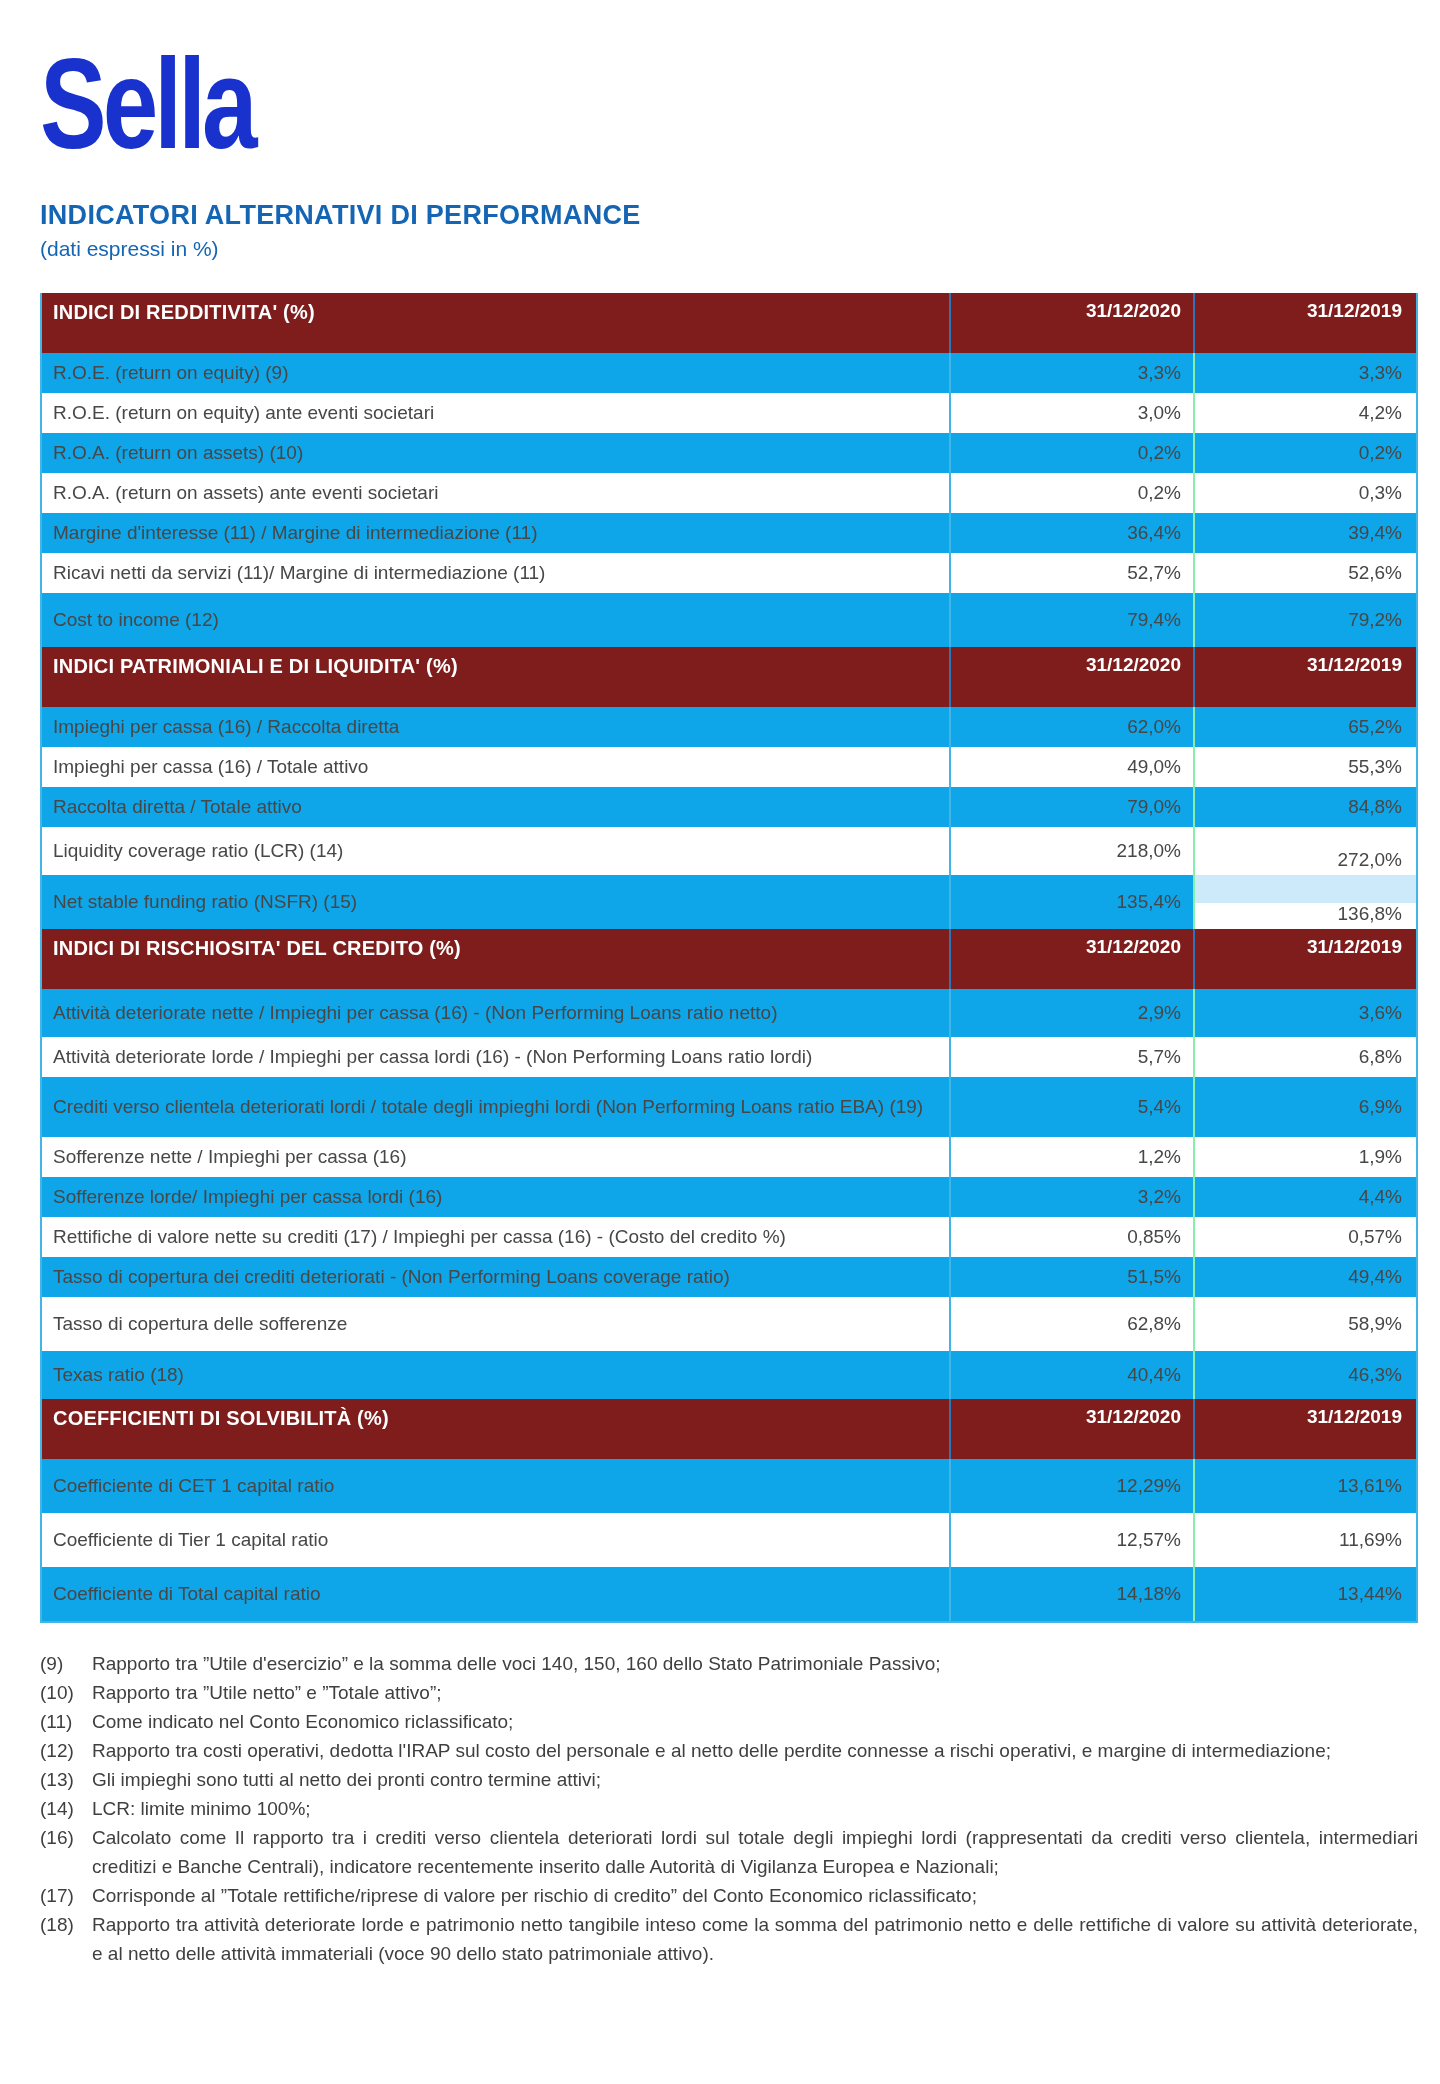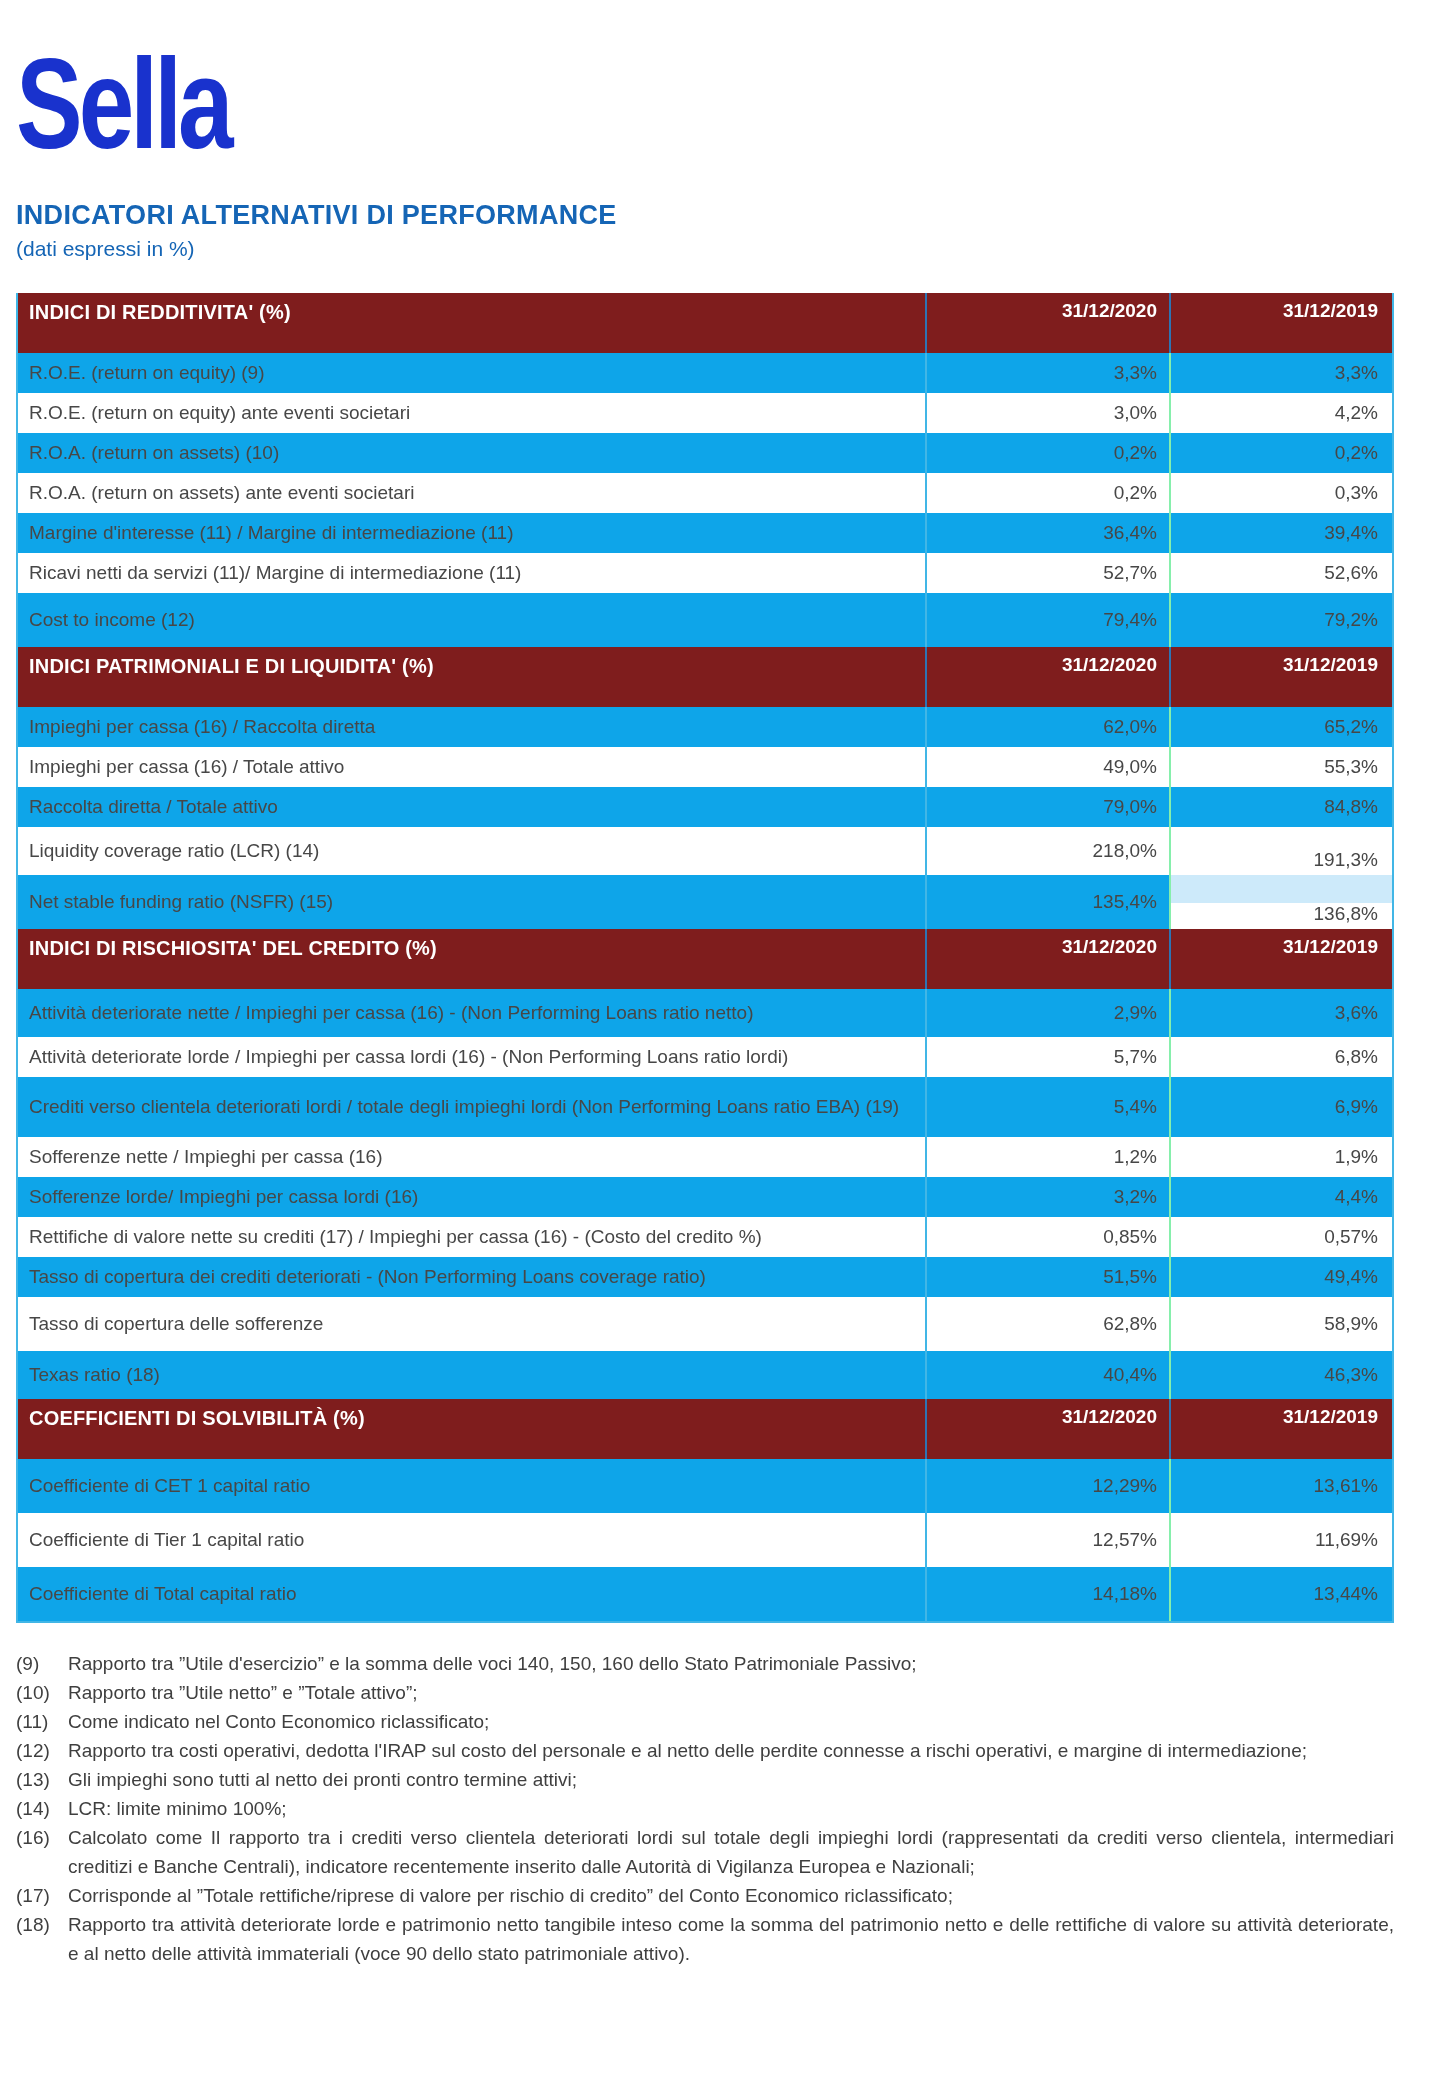--- a/index.html
+++ b/index.html
@@ -1,17 +1,17 @@
 <!DOCTYPE html>
 <html><head>
 <meta charset="utf-8">
 <style>
   html,body{margin:0;padding:0;background:#ffffff;}
   body{width:1440px;height:2084px;font-family:"Liberation Sans","DejaVu Sans",sans-serif;overflow:hidden;}
-  .page{width:1378px;margin-left:16px;}
+  .page{width:1378px;margin-left:40px;}
 
   .logo{margin-top:30px;font-size:128px;line-height:148px;font-weight:bold;color:#1932cd;letter-spacing:-5px;transform:scaleX(0.78);transform-origin:left center;}
   .title{margin:22px 0 0 0;font-size:27px;font-weight:bold;color:#1565b5;letter-spacing:0.3px;}
   .subtitle{margin-top:6px;font-size:21px;color:#1565b5;}
 
   .table{margin-top:32px;width:1378px;border:2px solid #41b6e6;border-top:none;box-sizing:border-box;}
   .trow{display:flex;min-height:40px;background:#ffffff;}
   .trow.alt{background:#0ea5e9;}
   .c{display:flex;align-items:center;box-sizing:border-box;}
   .lab{width:909px;padding:4px 8px 4px 11px;font-size:19px;line-height:1.25;color:#474747;border-right:2px solid #41b6e6;}
@@ -100,21 +100,21 @@
       <div class="c val last">55,3%</div>
     </div>
     <div class="trow alt">
       <div class="c lab">Raccolta diretta  / Totale attivo</div>
       <div class="c val">79,0%</div>
       <div class="c val last">84,8%</div>
     </div>
     <div class="trow h48">
       <div class="c lab">Liquidity coverage ratio (LCR) (14)</div>
       <div class="c val">218,0%</div>
-      <div class="c val last vb">191,3%</div>
+      <div class="c val last vb">272,0%</div>
     </div>
     <div class="trow alt h54">
       <div class="c lab">Net stable funding ratio (NSFR) (15)</div>
       <div class="c val">135,4%</div>
       <div class="c val last vb nsfr-cell">136,8%</div>
     </div>
 
     <div class="trow shead">
       <div class="c lab">INDICI DI RISCHIOSITA' DEL CREDITO (%)</div>
       <div class="c val">31/12/2020</div>

